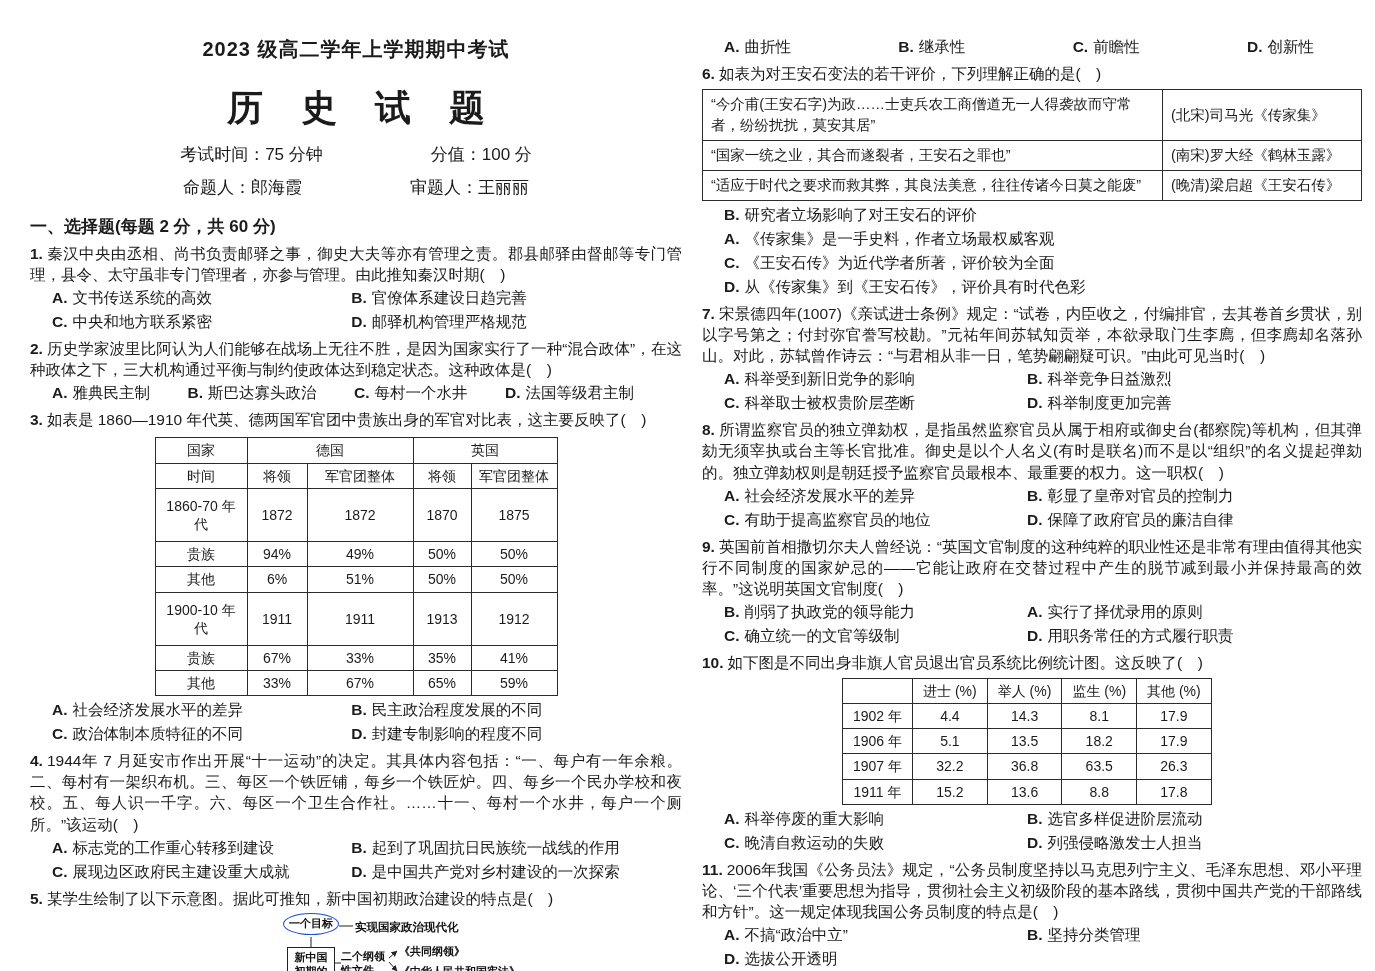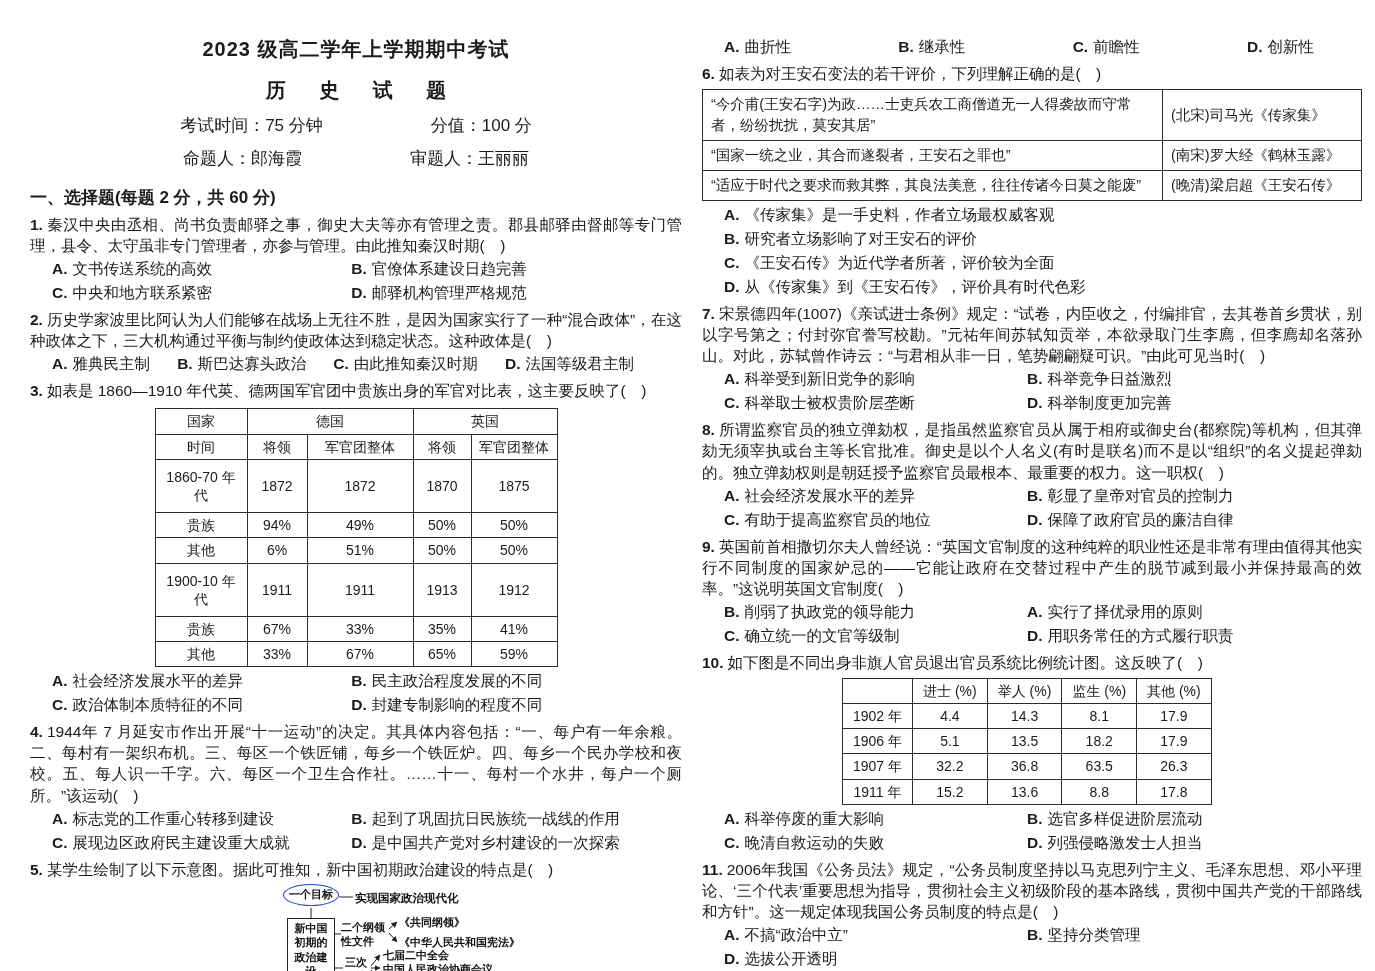--- a/index.html
+++ b/index.html
@@ -7,21 +7,21 @@
   .page {
     position:relative; width:1375px; height:971px; background:#fff;
     color:#1b1b1b; font-family:"Liberation Sans", sans-serif; overflow:hidden;
   }
   .col { position:absolute; top:36px; }
   .col-left  { left:30px;  width:652px; }
   .col-right { left:702px; width:660px; }
 
   
   .exam-session { text-align:center; font-size:20px; font-weight:bold; letter-spacing:1px; }
-  .exam-title   { text-align:center; font-size:20px; font-weight:bold; letter-spacing:14px; margin-top:14px; text-indent:14px; }
+  .exam-title   { text-align:center; font-size:36px; font-weight:bold; letter-spacing:14px; margin-top:21px; text-indent:14px; }
   .meta-row { display:flex; justify-content:center; gap:108px; font-size:17px; margin-top:10px; }
 
   .section-title { font-weight:bold; font-size:17px; margin:16px 0 4px; }
 
   
   .q { margin-top:5px; }
   .stem { font-size:15.5px; line-height:1.36; text-align:justify; }
   .qnum { font-weight:bold; padding-right:4px; }
   .opts { padding-left:22px; font-size:15.5px; line-height:1.42; margin-top:2px; }
   .opts.two  { display:grid; grid-template-columns:47.5% 52.5%; row-gap:2px; }
@@ -80,21 +80,21 @@
         <div class="opt"><span class="olab">C.</span><span>中央和地方联系紧密</span></div>
         <div class="opt"><span class="olab">D.</span><span>邮驿机构管理严格规范</span></div>
       </div>
     </div>
 
     <div class="q">
       <div class="stem"><span class="qnum">2.</span><span>历史学家波里比阿认为人们能够在战场上无往不胜，是因为国家实行了一种“混合政体”，在这种政体之下，三大机构通过平衡与制约使政体达到稳定状态。这种政体是(　)</span></div>
       <div class="opts four">
         <div class="opt"><span class="olab">A.</span><span>雅典民主制</span></div>
         <div class="opt"><span class="olab">B.</span><span>斯巴达寡头政治</span></div>
-        <div class="opt"><span class="olab">C.</span><span>由此推知秦汉时期</span></div>
+        <div class="opt"><span class="olab">C.</span><span>每村一个水井</span></div>
         <div class="opt"><span class="olab">D.</span><span>法国等级君主制</span></div>
       </div>
     </div>
 
     <div class="q">
       <div class="stem"><span class="qnum">3.</span><span>如表是 1860—1910 年代英、德两国军官团中贵族出身的军官对比表，这主要反映了(　)</span></div>
 
       <table class="dtable q3table">
         <colgroup>
             <col style="width:92px">
@@ -245,22 +245,22 @@
           <td>(南宋)罗大经《鹤林玉露》</td>
         </tr>
         <tr>
           <td>“适应于时代之要求而救其弊，其良法美意，往往传诸今日莫之能废”</td>
           <td>(晚清)梁启超《王安石传》</td>
         </tr>
       </tbody>
         </table>
 
       <div class="opts one">
+        <div class="opt"><span class="olab">B.</span><span>研究者立场影响了对王安石的评价</span></div>
         <div class="opt"><span class="olab">A.</span><span>《传家集》是一手史料，作者立场最权威客观</span></div>
-        <div class="opt"><span class="olab">B.</span><span>研究者立场影响了对王安石的评价</span></div>
         <div class="opt"><span class="olab">C.</span><span>《王安石传》为近代学者所著，评价较为全面</span></div>
         <div class="opt"><span class="olab">D.</span><span>从《传家集》到《王安石传》，评价具有时代色彩</span></div>
       </div>
     </div>
 
     <div class="q">
       <div class="stem"><span class="qnum">7.</span><span>宋景德四年(1007)《亲试进士条例》规定：“试卷，内臣收之，付编排官，去其卷首乡贯状，别以字号第之；付封弥官誊写校勘。”元祐年间苏轼知贡举，本欲录取门生李廌，但李廌却名落孙山。对此，苏轼曾作诗云：“与君相从非一日，笔势翩翩疑可识。”由此可见当时(　)</span></div>
       <div class="opts two">
         <div class="opt"><span class="olab">A.</span><span>科举受到新旧党争的影响</span></div>
         <div class="opt"><span class="olab">B.</span><span>科举竞争日益激烈</span></div>

